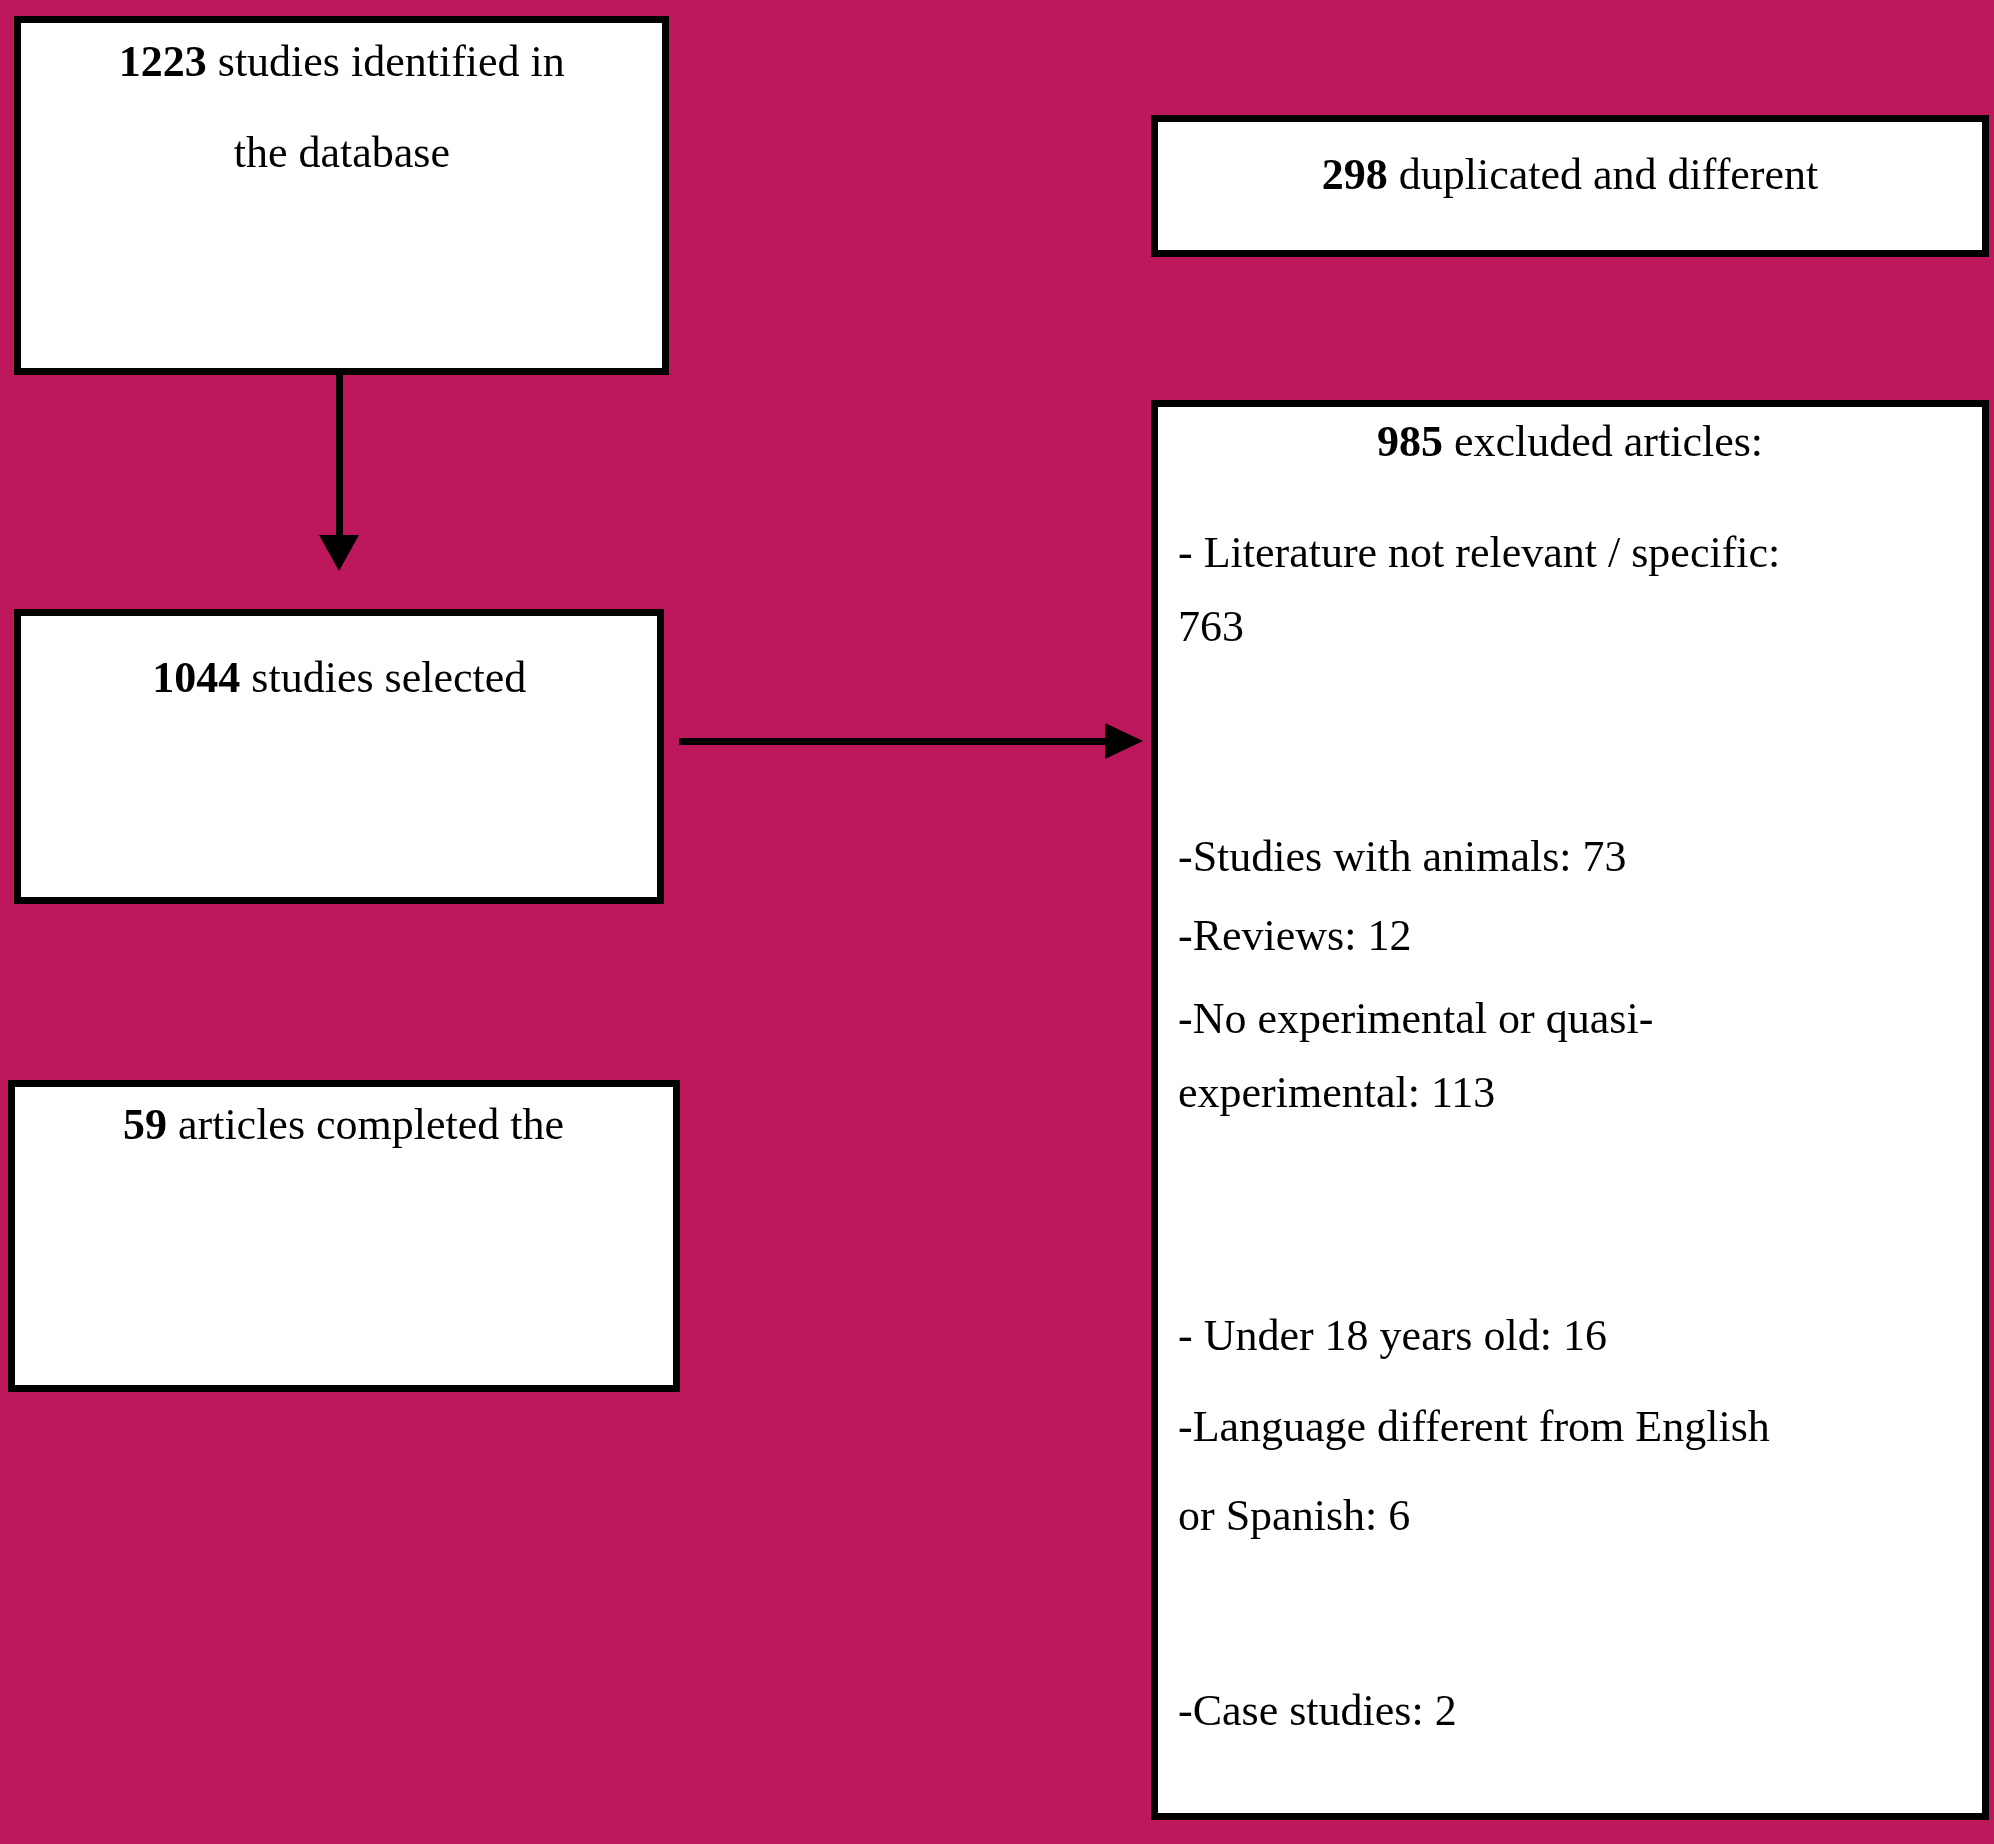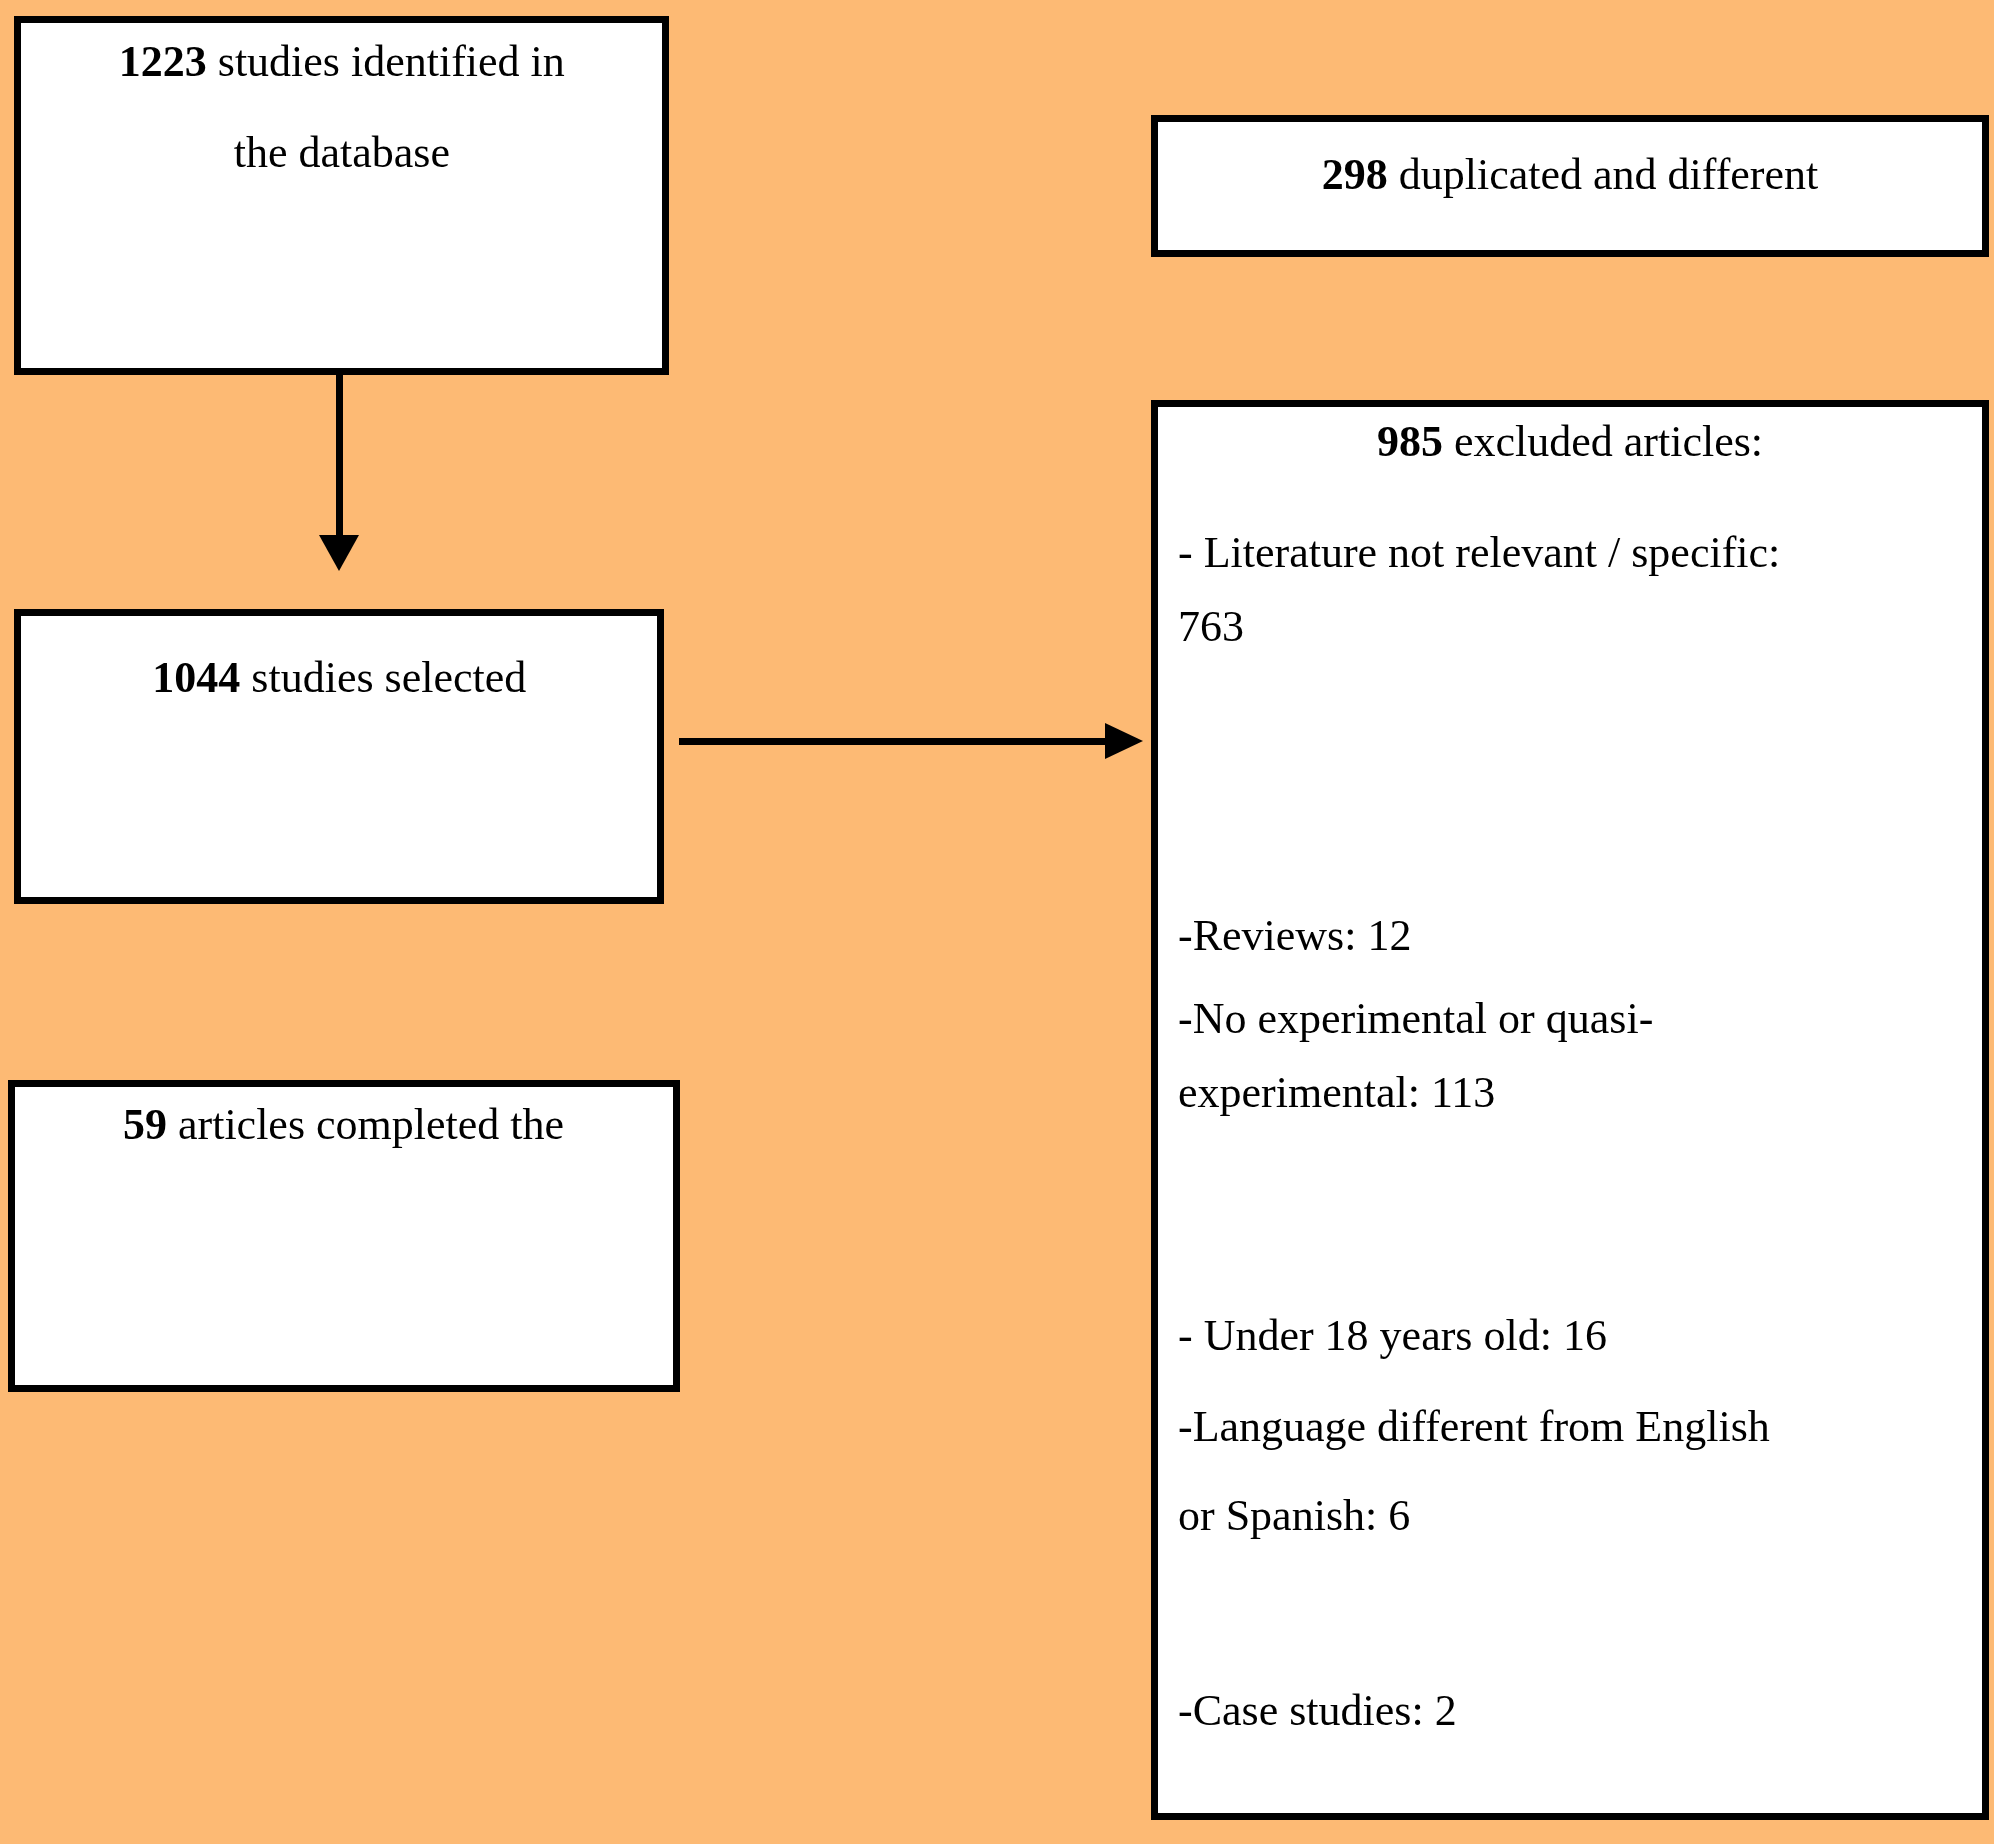--- a/index.html
+++ b/index.html
@@ -1,20 +1,20 @@
 <!DOCTYPE html>
 <html style="font-size:9.2px"><head>
 <meta charset="utf-8">
 <style>
   html,body{margin:0;padding:0;background:#ffffff;}
   .canvas{
     position:relative;
     width:1995px;
     height:1845px;
-    background:#fdba74;
+    background:#be185d;
     font-family:"Liberation Serif","DejaVu Serif",serif;
     color:#000000;
     font-size:44px;
   }
   .box{
     position:absolute;
     border:7.5px solid #000000;
     background:#ffffff;
     box-sizing:border-box;
   }
@@ -79,20 +79,21 @@
   </div>
 
   <div class="box" id="box-included">
     <div class="bline l1"><span class="num">59</span> <span>articles completed the</span></div>
   </div>
 
   <div class="box" id="box-excluded">
     <div class="bline title"><span class="num">985</span> <span>excluded articles:</span></div>
     <div class="xline x0">- Literature not relevant / specific:</div>
     <div class="xline x1">763</div>
+    <div class="xline x2">-Studies with animals: 73</div>
     <div class="xline x3">-Reviews: 12</div>
     <div class="xline x4">-No experimental or quasi-</div>
     <div class="xline x5">experimental: 113</div>
     <div class="xline x6">- Under 18 years old: 16</div>
     <div class="xline x7">-Language different from English</div>
     <div class="xline x8">or Spanish: 6</div>
     <div class="xline x9">-Case studies: 2</div>
   </div>
 
   <div>

